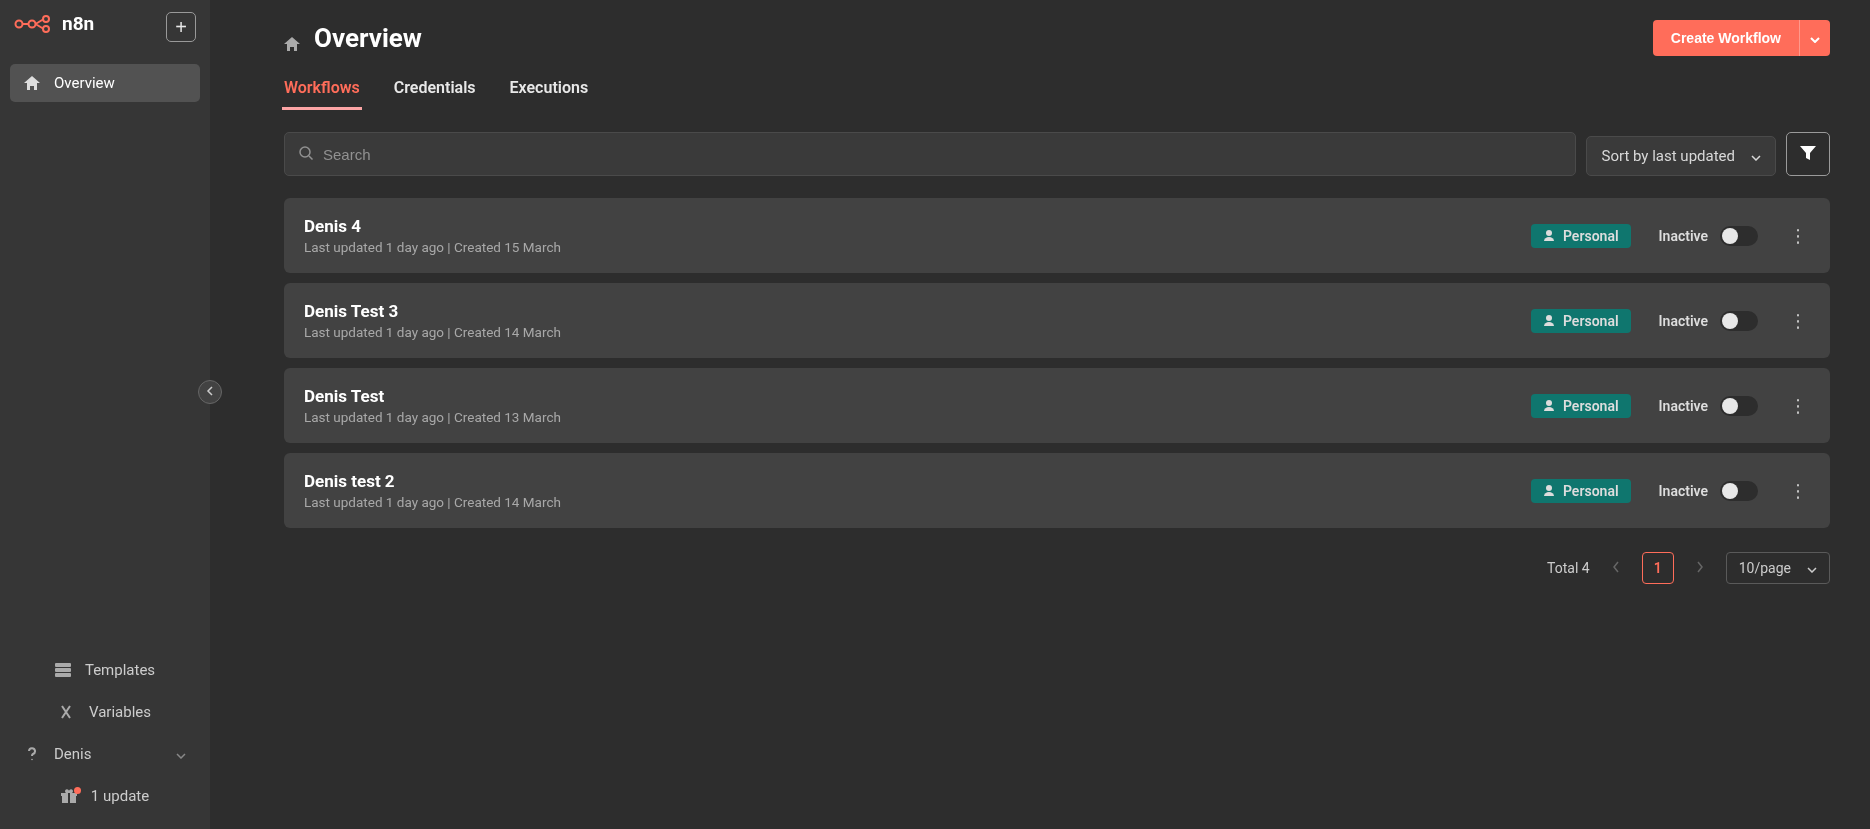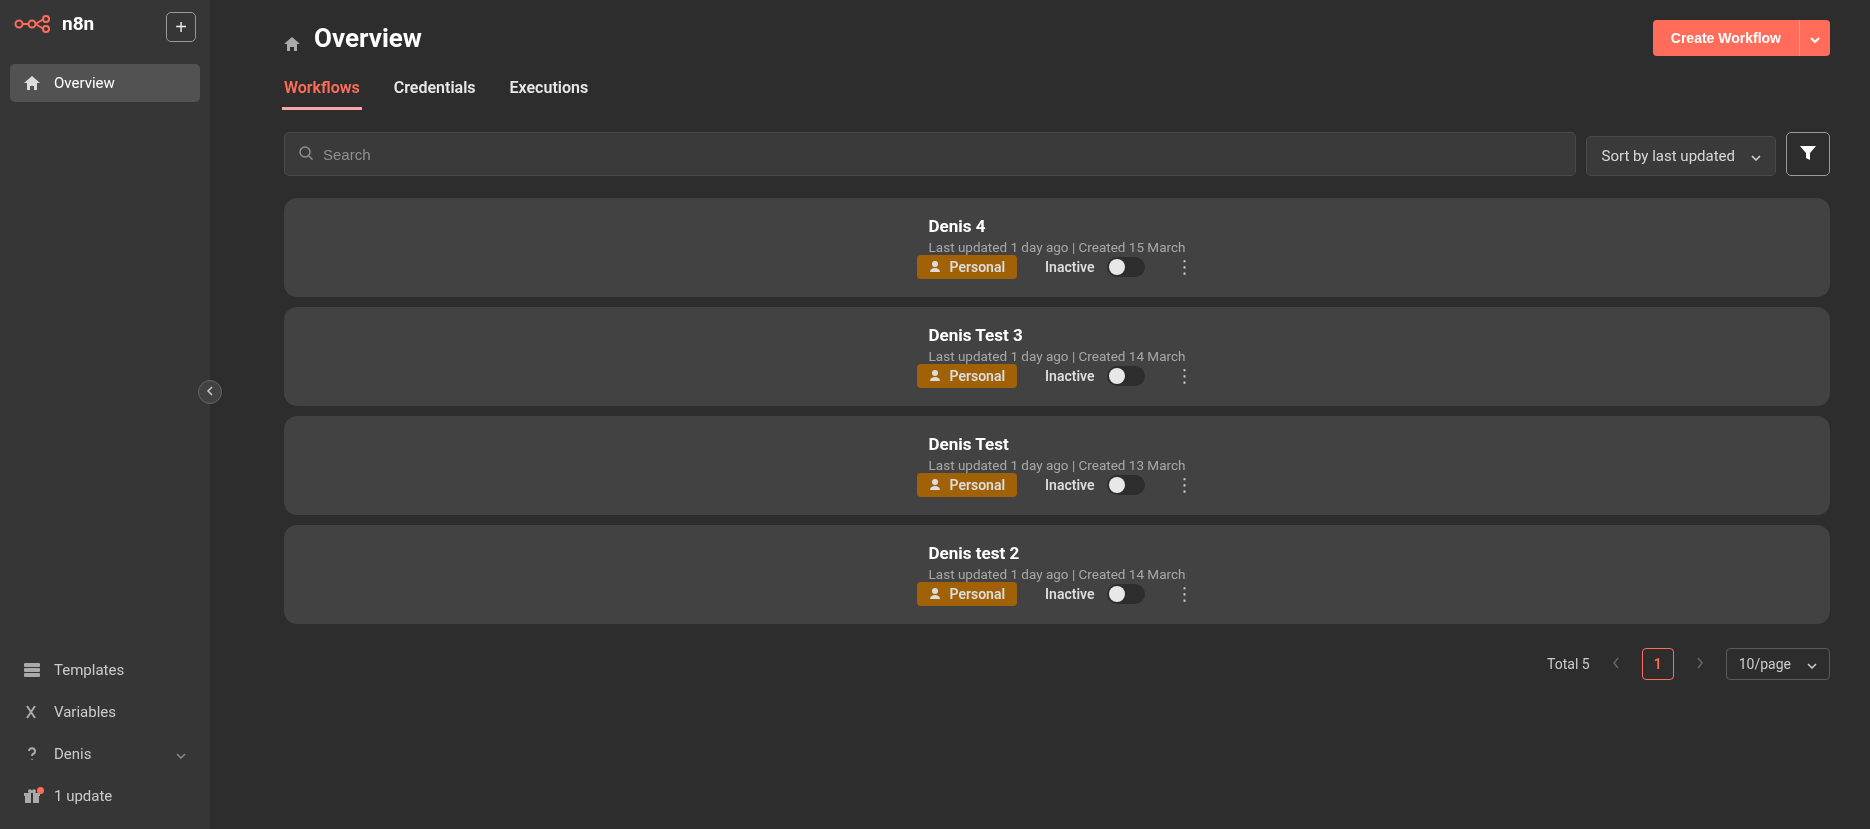--- a/index.html
+++ b/index.html
@@ -61,21 +61,21 @@
     cursor: pointer;
     color: #ccc;
   }
   .nav-item.active {
     background: #525252;
     color: #fff;
   }
   .nav-icon { width: 16px; display: inline-flex; justify-content: center; color: #aaa; }
   .nav-item.active .nav-icon { color: #ddd; }
   .sidebar-spacer { flex: 1; }
-  .sidebar-bottom .nav-item { font-size: 15px; padding: 12px 14px; }
+  .sidebar-bottom .nav-item { font-size: 15px; padding: 12px 14px; justify-content: center; }
   .sidebar-bottom .nav-item .chev { margin-left: auto; color: #888; }
   .update-dot {
     position: relative;
   }
   .update-dot::after {
     content: '';
     position: absolute;
     top: -2px; right: -4px;
     width: 7px; height: 7px;
     background: #ff6d5a;
@@ -203,33 +203,32 @@
     background: transparent;
     border-radius: 5px;
     color: #fff;
     display:flex;align-items:center;justify-content:center;
     cursor:pointer;
   }
 
   
   .card {
     background: #424242;
-    border-radius: 13px;
+    border-radius: 6px;
     padding: 18px 20px;
     display: flex;
     align-items: center;
     margin-bottom: 10px;
-    flex-direction: column;
   }
   .card-left { flex: 1; }
   .card-title { font-size: 17px; font-weight: 700; color: #fff; }
   .card-sub { font-size: 13.5px; color: #a8a8a8; margin-top: 3px; }
   .card-right { display: flex; align-items: center; gap: 28px; }
   .badge {
-    background: #a16207;
+    background: #0f766e;
     border-radius: 4px;
     padding: 4px 12px;
     display: flex; align-items: center; gap: 8px;
     font-size: 14px; font-weight:600; color: #ddd;
   }
   .status-wrap { display:flex; align-items:center; gap: 12px; }
   .status-label { font-size: 14px; font-weight:600; color:#ddd; }
   .toggle {
     width: 38px; height: 20px;
     background: #2d2d2d;
@@ -512,21 +511,21 @@
         <div class="status-wrap">
           <span class="status-label">Inactive</span>
           <div class="toggle"></div>
         </div>
         <button class="dots-btn"><span>⋮</span></button>
       </div>
     </div>
   </div>
 
   <div class="pagination">
-    <span>Total 5</span>
+    <span>Total 4</span>
     <span class="pag-nav">
       <svg width="8" height="12" viewBox="0 0 8 12" fill="none" stroke="currentColor" stroke-width="1.5">
           <path d="M6 1 L2 6 L6 11"></path>
         </svg>
     </span>
     <span class="pag-page">1</span>
     <span class="pag-nav">
       <svg width="8" height="12" viewBox="0 0 8 12" fill="none" stroke="currentColor" stroke-width="1.5">
           <path d="M2 1 L6 6 L2 11"></path>
         </svg>

